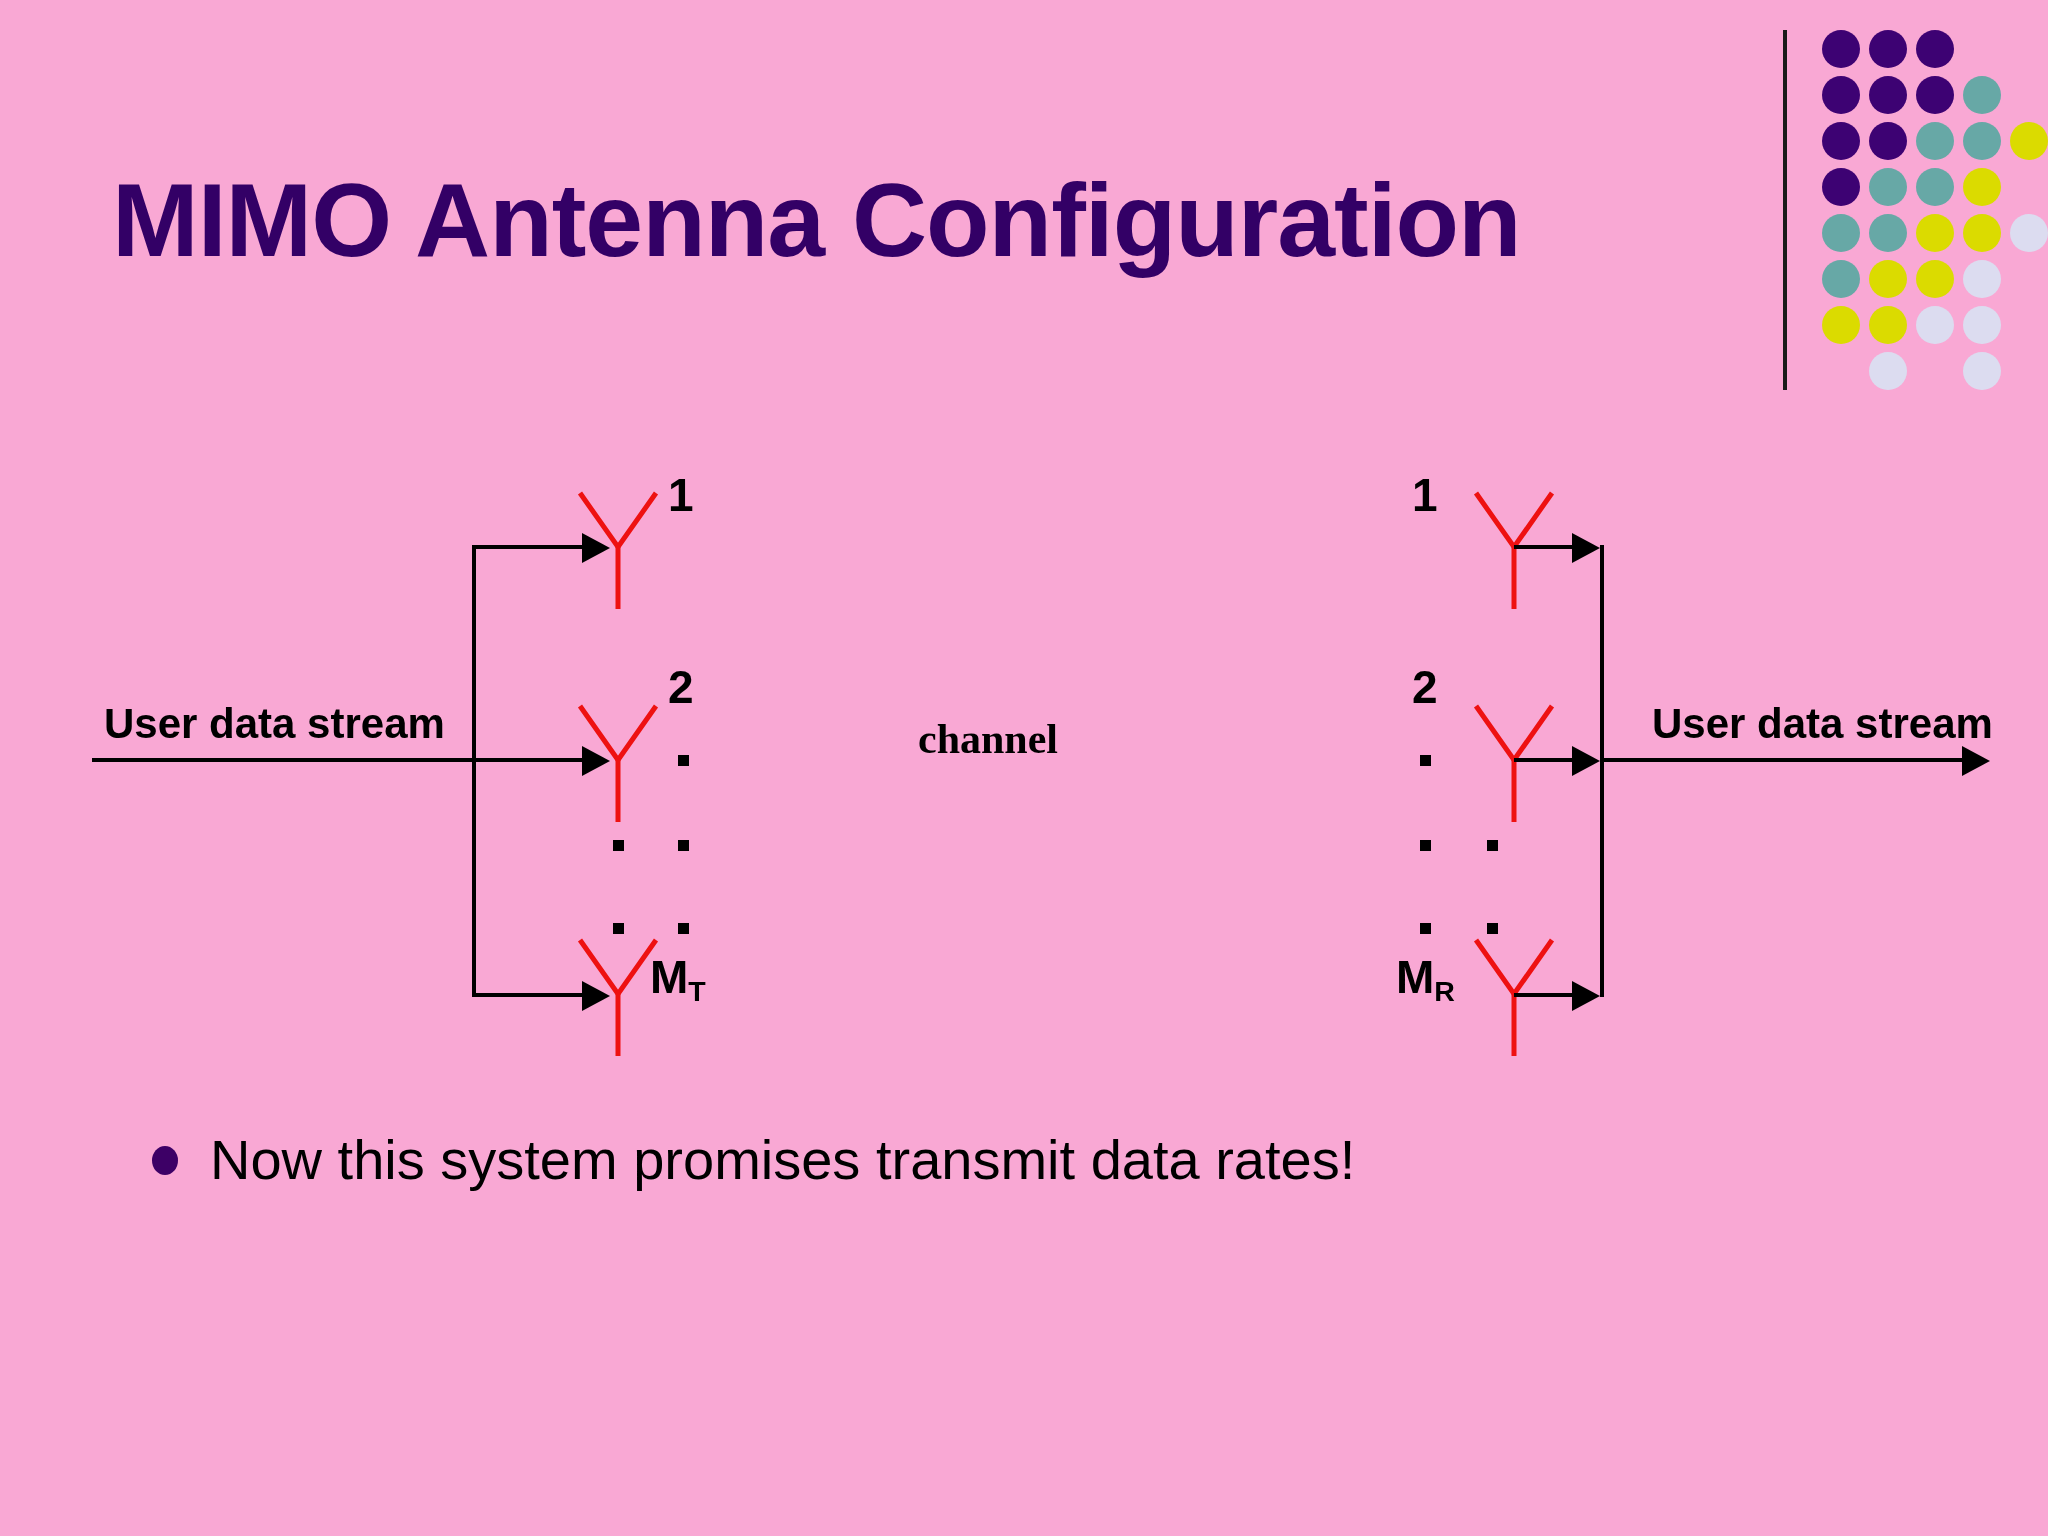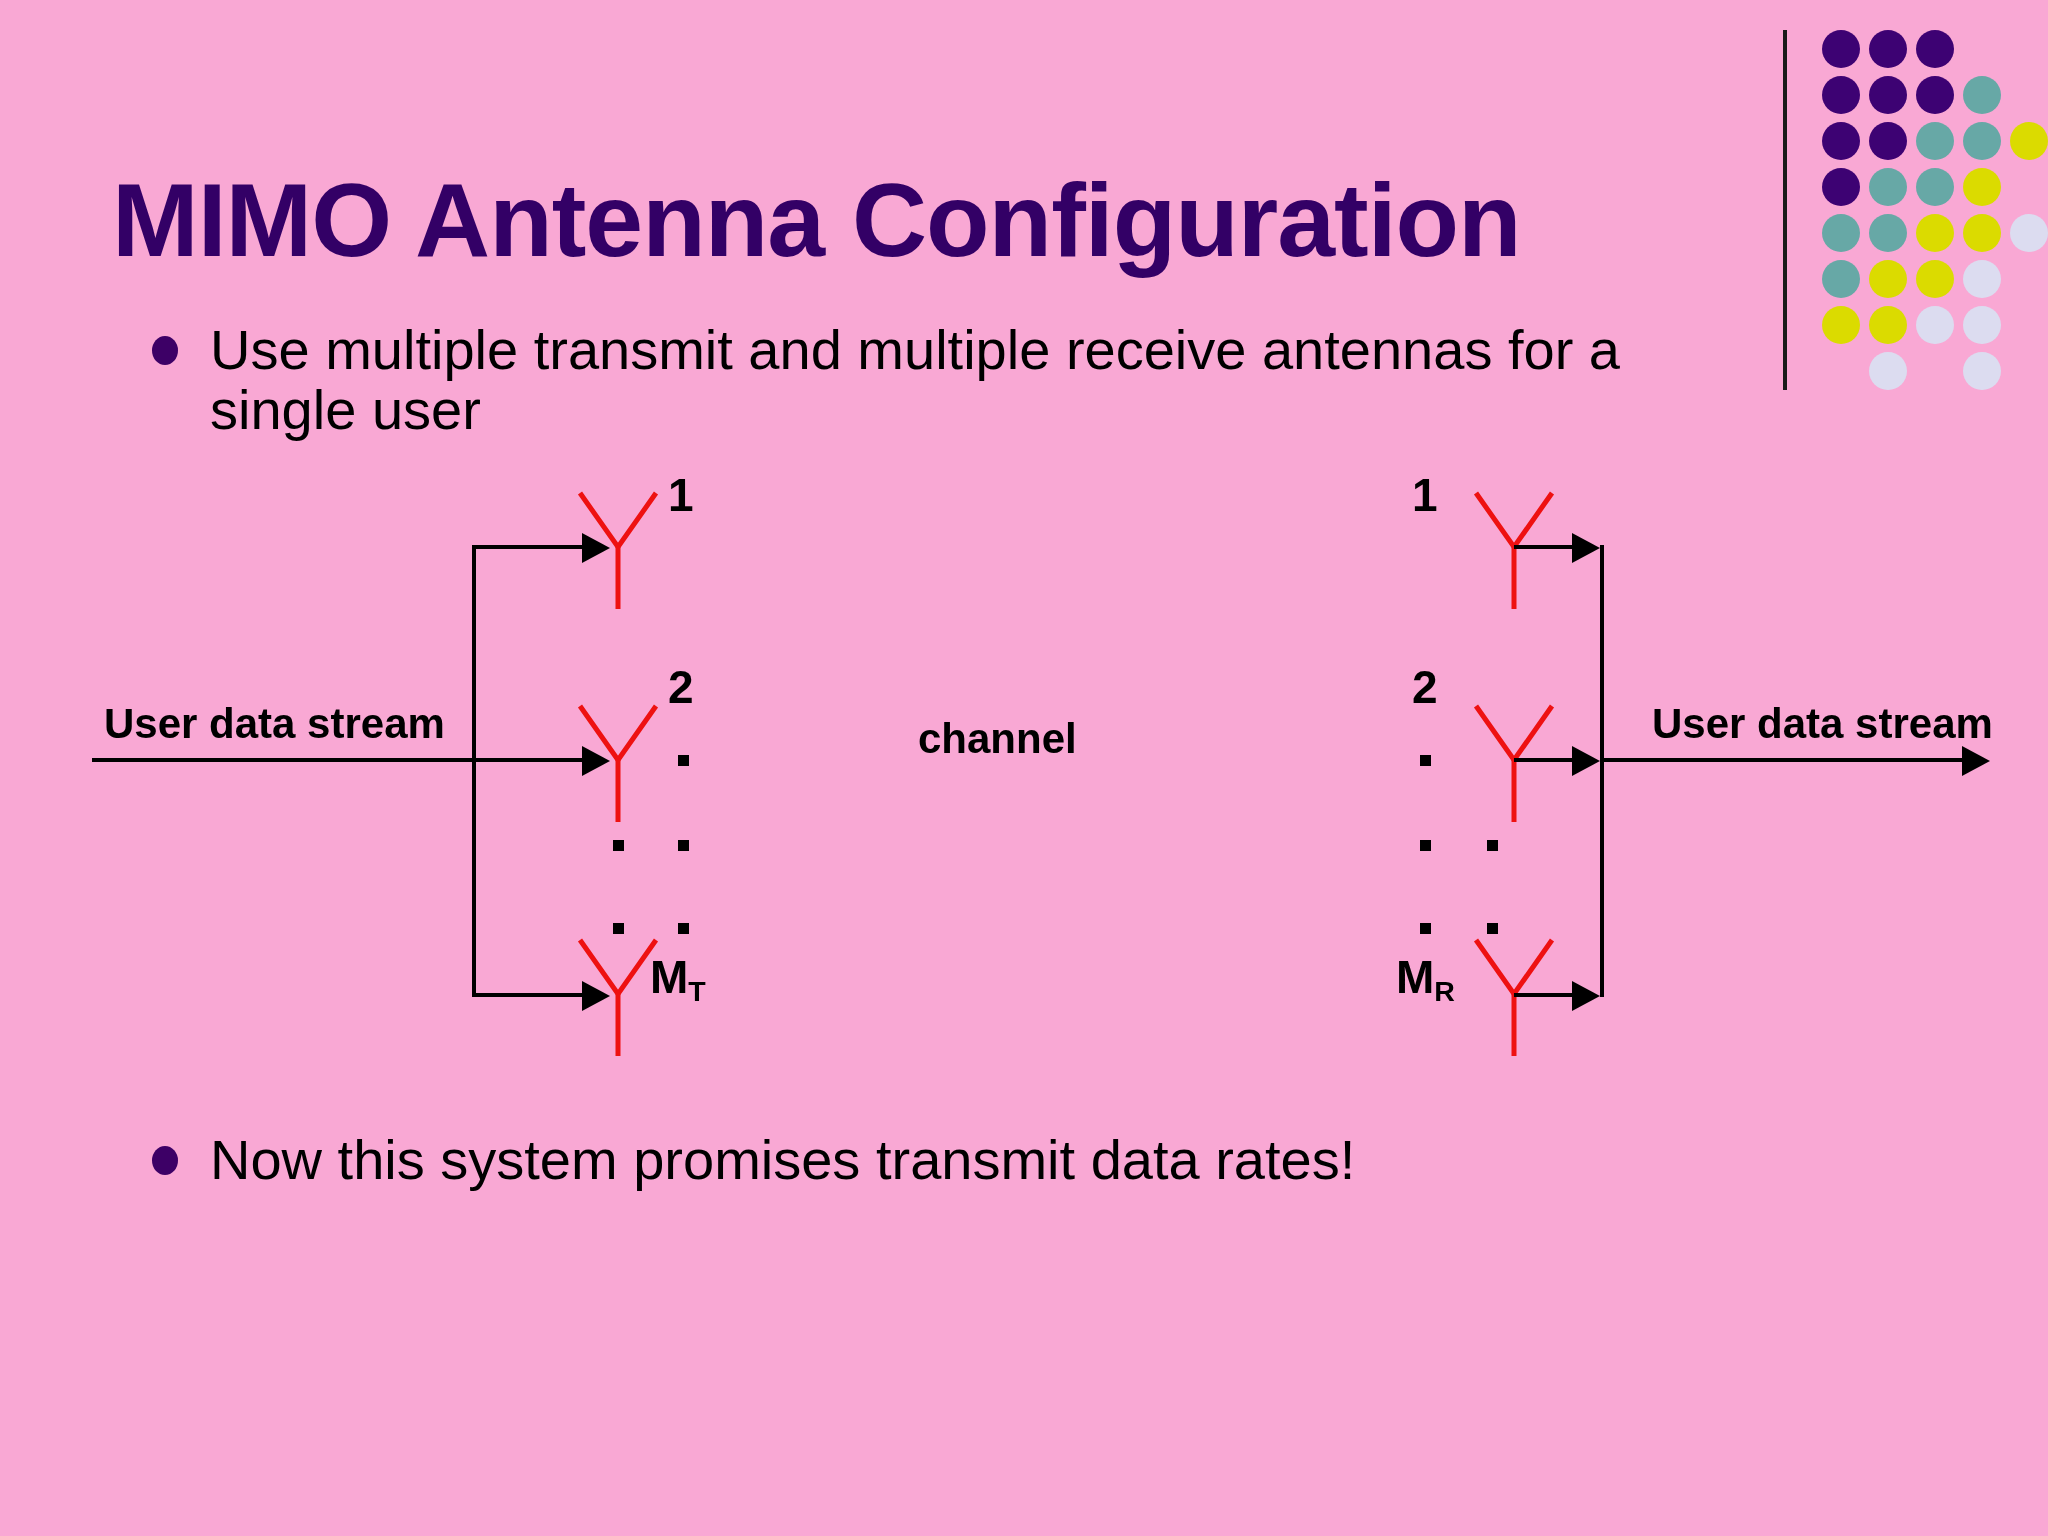--- a/index.html
+++ b/index.html
@@ -177,24 +177,20 @@
         <div class="logo-dot" style="left: 99px; top: 298px; background: rgb(219, 219, 0);"></div>
         <div class="logo-dot" style="left: 146px; top: 298px; background: rgb(220, 220, 240);"></div>
         <div class="logo-dot" style="left: 193px; top: 298px; background: rgb(220, 220, 240);"></div>
         <div class="logo-dot" style="left: 99px; top: 344px; background: rgb(220, 220, 240);"></div>
         <div class="logo-dot" style="left: 193px; top: 344px; background: rgb(220, 220, 240);"></div>
       </div>
   </div>
 
   <div id="title">MIMO Antenna Configuration</div>
 
-  <div class="bullet-row" id="bullet-1">
-    <span class="bullet-mark"></span>
-    <span class="bullet-text">Use multiple transmit and multiple receive antennas for a single user</span>
-  </div>
 
   <div id="diagram">
 
     <div class="diagram-label" style="left:104px; top:700px;">User data stream</div>
     <div class="wire wire-h" style="left:92px; top:758px; width:494px;"></div>
     <div class="arrowhead" style="left:582px; top:746px;"></div>
 
     <div class="wire wire-v" style="left:472px; top:545px; height:452px;"></div>
 
     <div class="wire wire-h" style="left:472px; top:545px; width:114px;"></div>
@@ -226,21 +222,21 @@
       </svg>
     </div>
     <div class="ant-label" style="left:650px; top:950px;"><span>M</span><sub>T</sub></div>
 
     <div class="ellipsis-dot" style="left:678px; top:755px;"></div>
     <div class="ellipsis-dot" style="left:613px; top:840px;"></div>
     <div class="ellipsis-dot" style="left:678px; top:840px;"></div>
     <div class="ellipsis-dot" style="left:613px; top:923px;"></div>
     <div class="ellipsis-dot" style="left:678px; top:923px;"></div>
 
-    <div class="diagram-label" style="left:918px; top:715px;">channel</div>
+    <div class="diagram-label" style="left:918px; top:715px;font-family:Liberation Serif, serif;">channel</div>
 
     <div class="antenna" style="left:1466px; top:483px;">
       <svg width="96" height="130" viewBox="0 0 96 130">
         <path d="M10 10 L48 64 L86 10" fill="none" stroke="#ee1111" stroke-width="5"></path>
         <path d="M48 64 L48 126" fill="none" stroke="#ee1111" stroke-width="5"></path>
       </svg>
     </div>
     <div class="ant-label" style="left:1412px; top:468px;">1</div>
 
     <div class="antenna" style="left:1466px; top:696px;">

